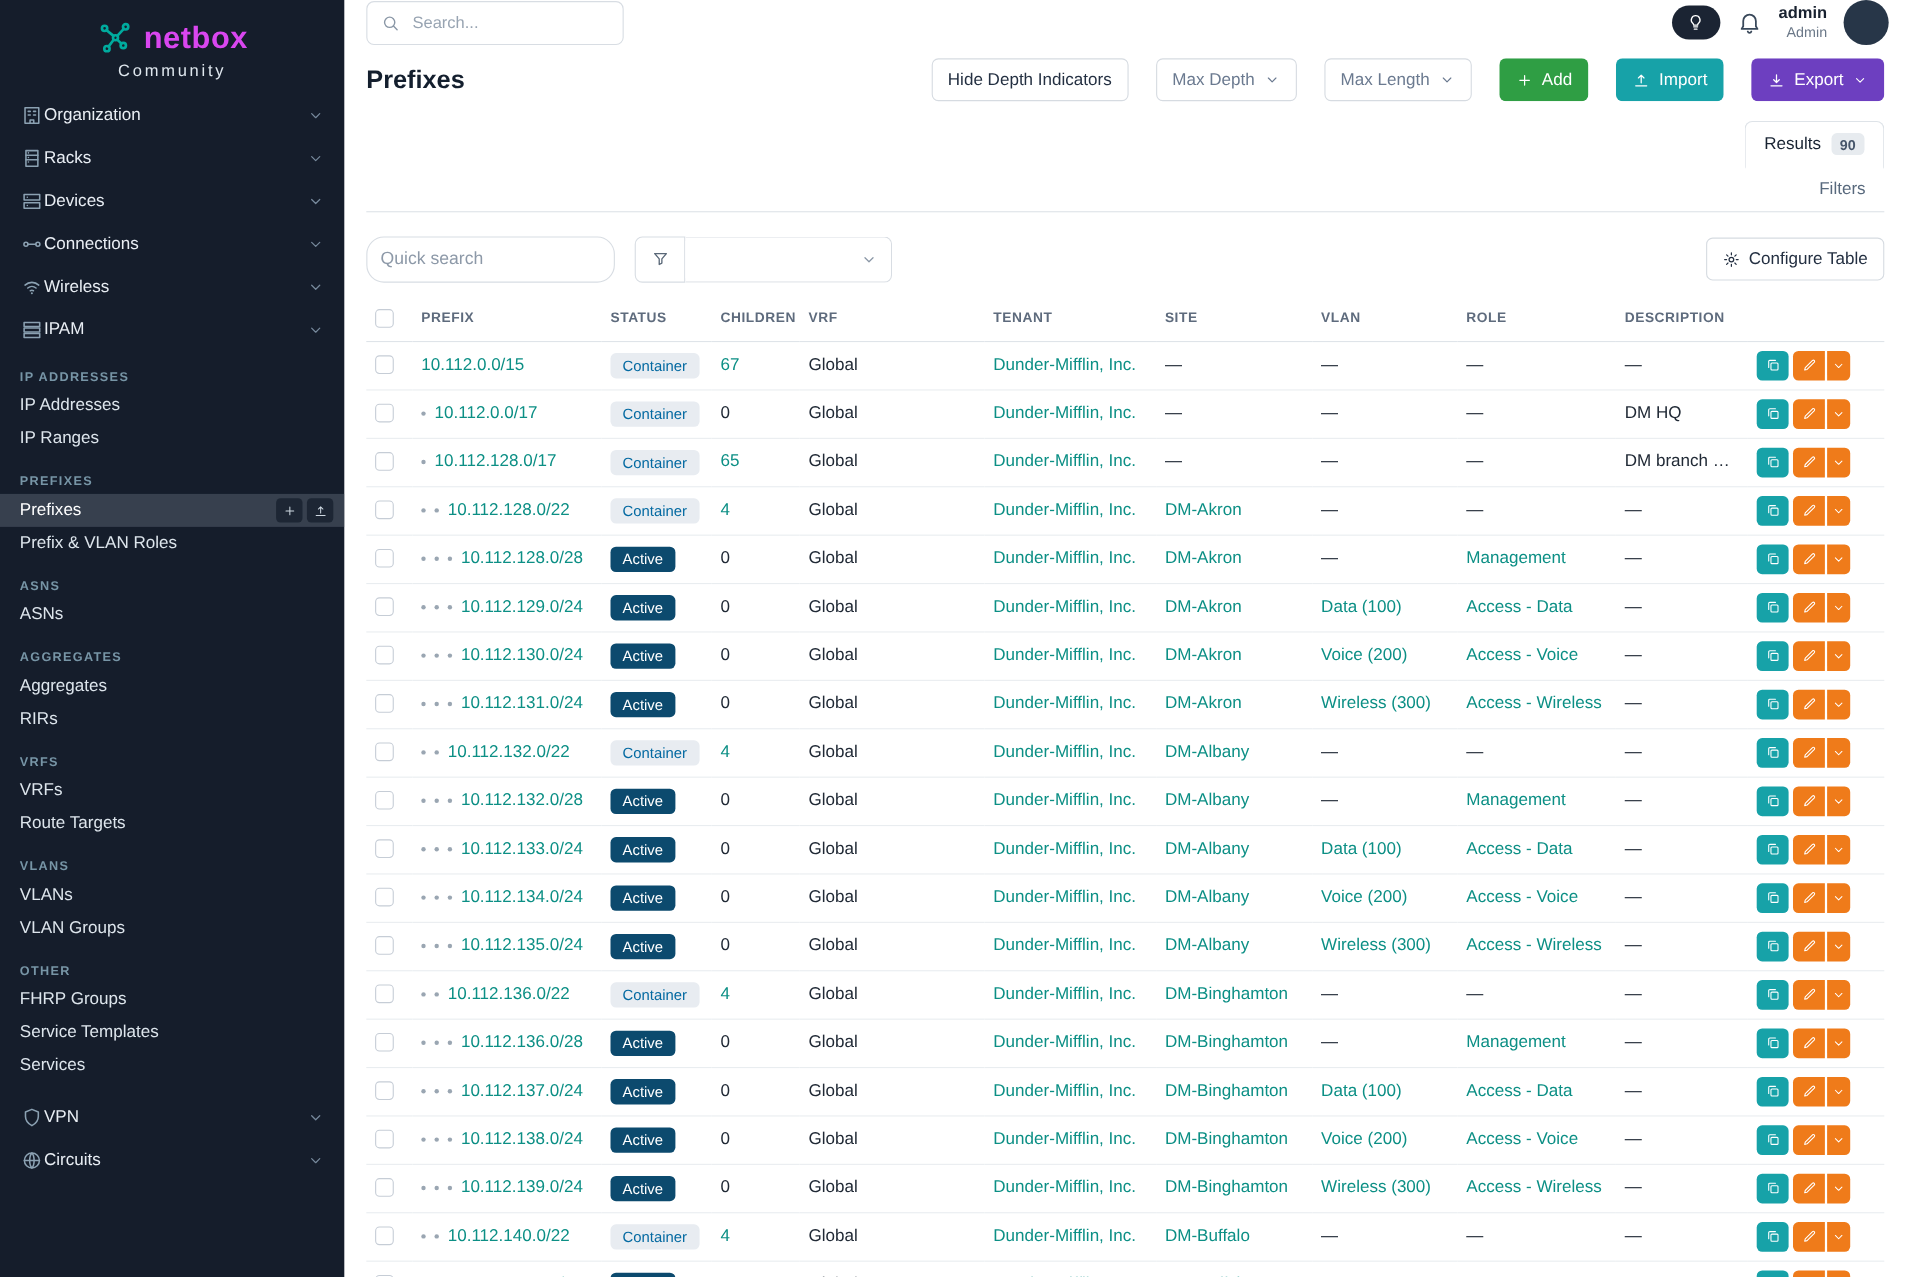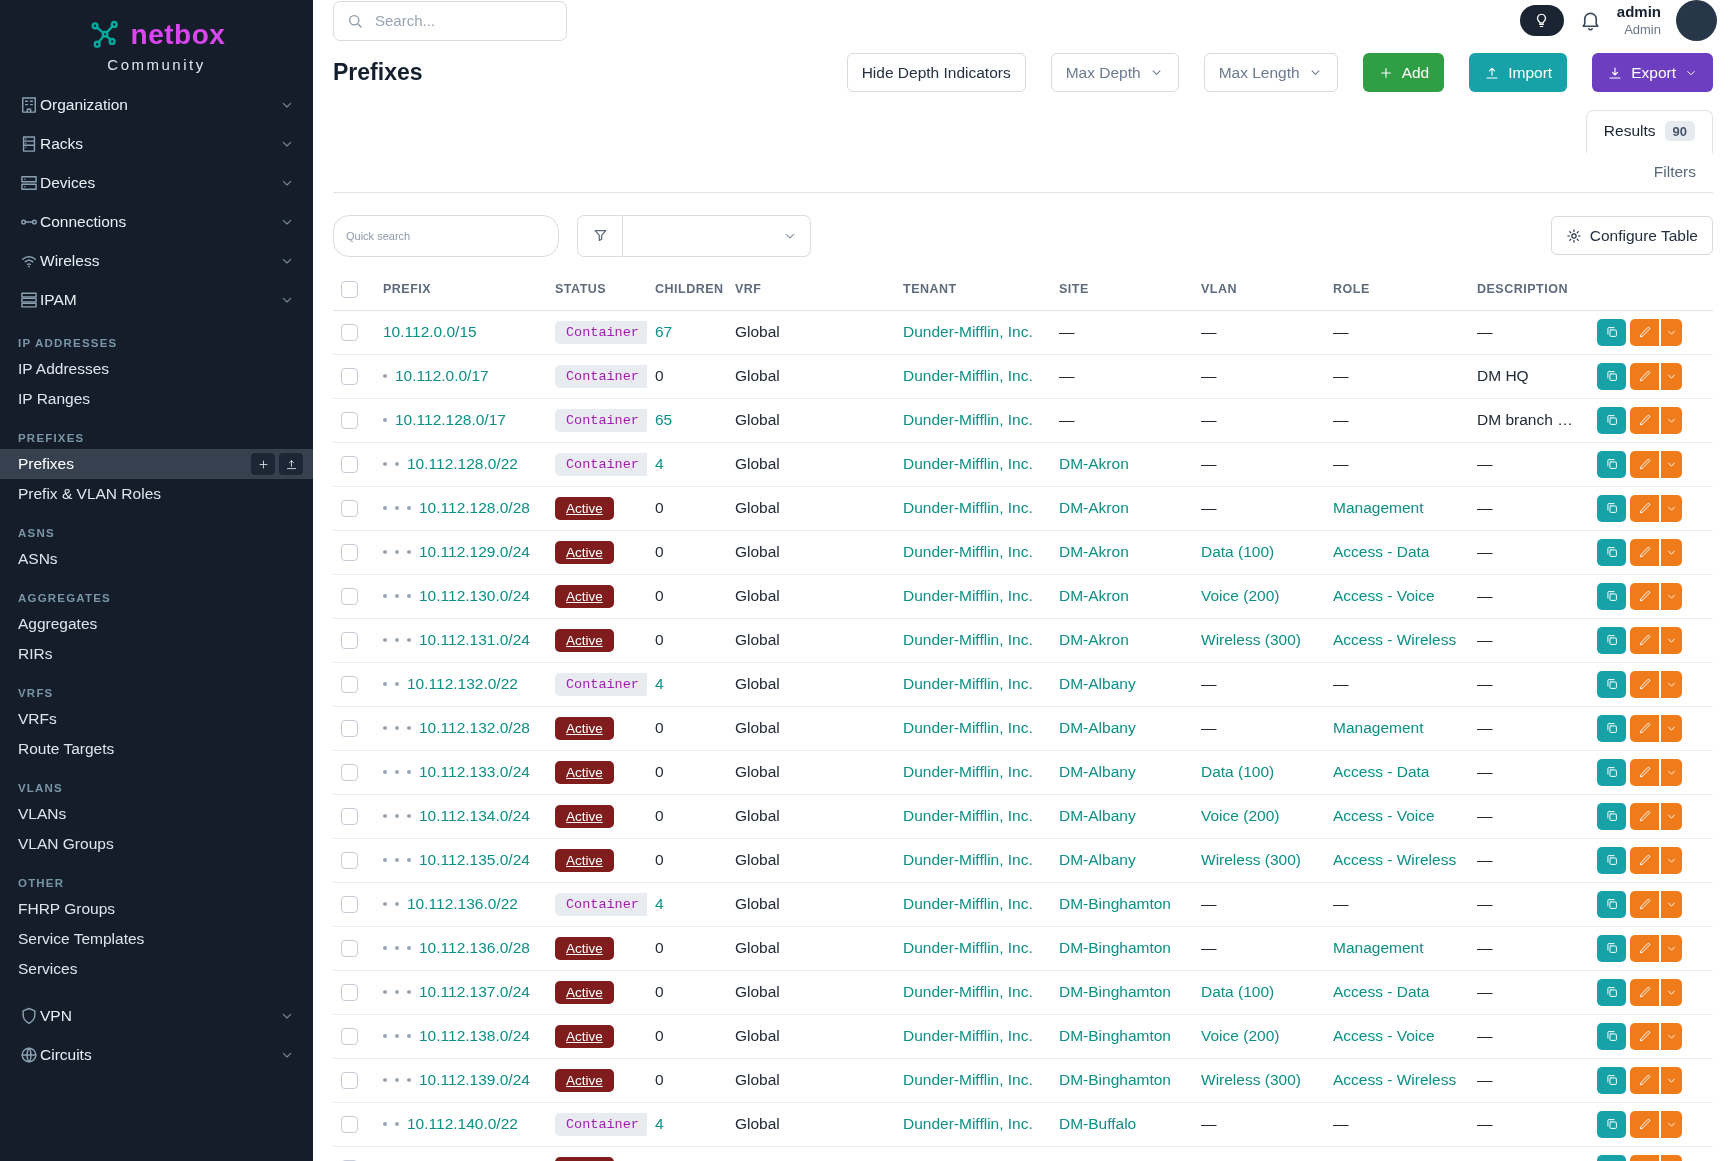--- a/index.html
+++ b/index.html
@@ -57,21 +57,21 @@
   .btn .ic { flex-shrink:0; }
 
   .tabs { display:flex; align-items:flex-end; margin:18px 20px 0; border-bottom:1.5px solid #dee3e8;flex-direction:column; }
   .tab { padding:10px 17px 11px; font-size:15.5px; color:#58697d; display:flex; align-items:center; gap:9px; cursor:pointer; }
   .tab.active { color:#182332; border:1.5px solid #dee3e8; border-bottom:2px solid #fff; margin-bottom:-1.5px;
     border-radius:7px 7px 0 0; background:#fff; }
   .count-badge { background:#e7ebef; color:#46556a; font-size:13px; font-weight:700; padding:2.5px 8px; border-radius:5px; }
 
   .controls { display:flex; align-items:center; padding:22px 20px 14px; }
   .quick-search { width:226px; height:42px; border:1.5px solid #d8dde3; border-radius:16px; padding:0 12px;
-    font-size:11px; font-family:inherit; color:#333; outline:none; }
+    font-size:16px; font-family:inherit; color:#333; outline:none; }
   .quick-search::placeholder { color:#8d99a8; }
   .filter-group { display:flex; margin-left:18px; height:42px; }
   .filter-btn { width:46px; height:42px; border:1.5px solid #d8dde3; border-radius:7px 0 0 7px; background:#fff;
     color:#5a6878; display:flex; align-items:center; justify-content:center; cursor:pointer; }
   .filter-select { width:188px; height:42px; border:1.5px solid #d8dde3; border-left:none; border-radius:0 7px 7px 0;
     display:flex; align-items:center; justify-content:flex-end; padding:0 12px; color:#8a97a6; cursor:pointer; background:#fff; }
   .controls .spacer { flex:1; }
 
   
   .table-wrap { padding:0 20px; }
@@ -83,22 +83,22 @@
     font-weight:700; padding:10px 8px 12px; border-bottom:1.5px solid #dfe4e9; white-space:nowrap; }
   tbody td { height:44px; padding:0 8px; border-bottom:1px solid #e9edf0; color:#212a36; white-space:nowrap;
     overflow:hidden; text-overflow:ellipsis; }
   .link { color:#0c8f85; text-decoration:none; cursor:pointer; }
   .dash { color:#212a36; }
   .cb { appearance:none; -webkit-appearance:none; width:17px; height:17px; border:1.5px solid #c6cdd6;
     border-radius:4px; background:#fff; margin:0; vertical-align:middle; cursor:pointer; }
   .prefix-cell { display:flex; align-items:center; }
   .dot { display:inline-block; width:4px; height:4px; border-radius:50%; background:#9aa6b2; margin-right:8px; flex-shrink:0; }
   .badge-status { display:inline-block; padding:4px 11px; border-radius:5px; font-size:13.5px; }
-  .badge-Container { background:#e8ecf1; color:#a21caf;font-family:Liberation Mono, monospace; }
-  .badge-Active { background:#7f1d1d; color:#fff;text-decoration:underline; }
+  .badge-Container { background:#e8ecf1; color:#0369a1; }
+  .badge-Active { background:#0c4a6e; color:#fff; }
   .actions-cell { display:flex; align-items:center; }
   .act-btn { width:29px; height:27px; border:none; border-radius:5px; color:#fff; display:flex; align-items:center;
     justify-content:center; padding:0; cursor:pointer; }
   .act-copy { background:#17a2a8; margin-right:4px; }
   .act-edit { background:#ef7b1a; border-radius:5px 0 0 5px; }
   .act-caret { background:#ef7b1a; border-radius:0 5px 5px 0; width:21px; margin-left:1.5px; }
   .ic { display:block; }
 </style>
 </head>
 <body>

